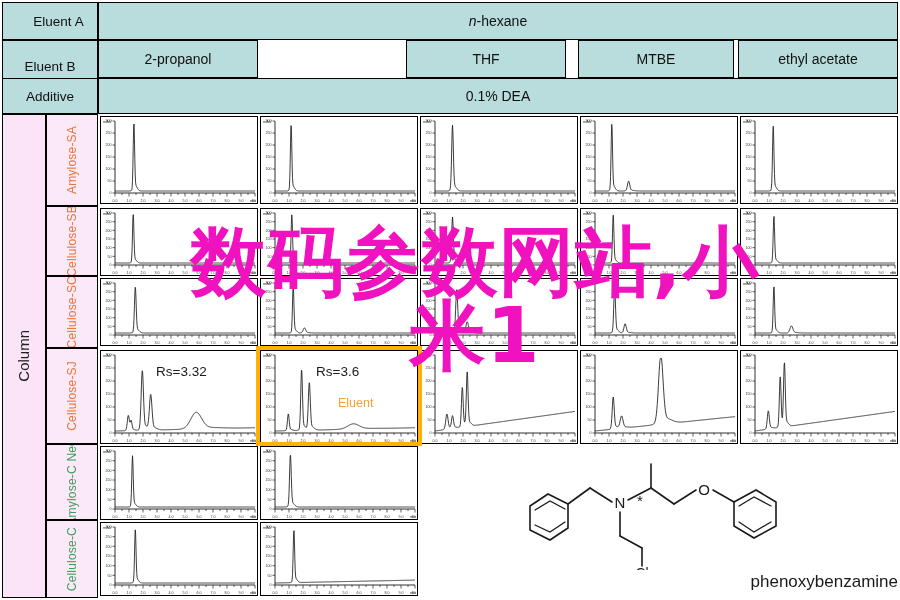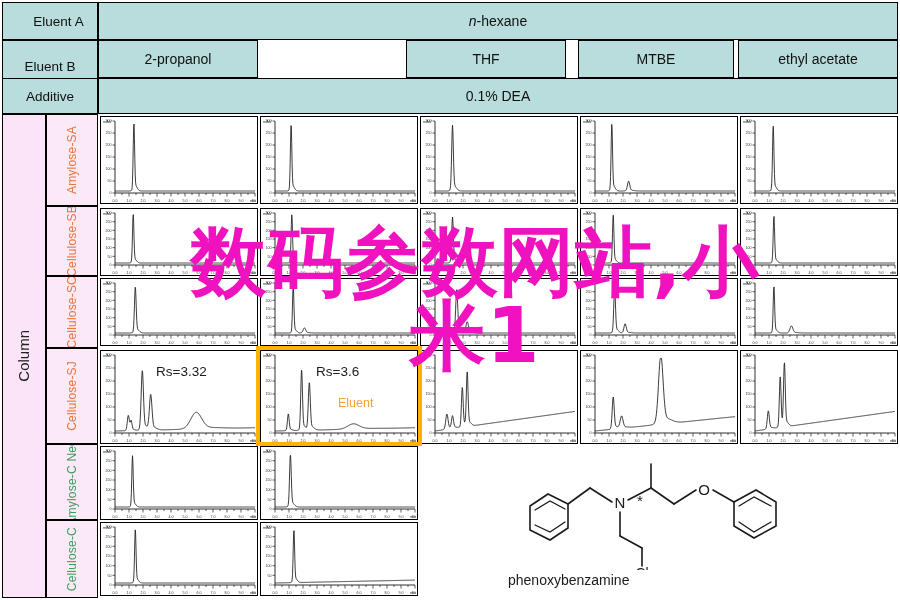--- a/index.html
+++ b/index.html
@@ -67,22 +67,22 @@
     position:absolute;
     box-sizing:border-box;
     border:4px solid #ffb300;
     pointer-events:none;
   }
 
   
   #struct{ position:absolute; }
   #structcap{
     position:absolute;
-    font-size:14px;color:#1a1a1a;
-    text-align:left;width:100%;
+    font-size:17px;color:#1a1a1a;
+    text-align:right;width:100%;
   }
 
   
   #wm{
     position:absolute;
     left:0;top:225px;width:900px;
     text-align:center;
     color:#f012bf;
     font-family:"DejaVu Sans", sans-serif;
     font-weight:700;

